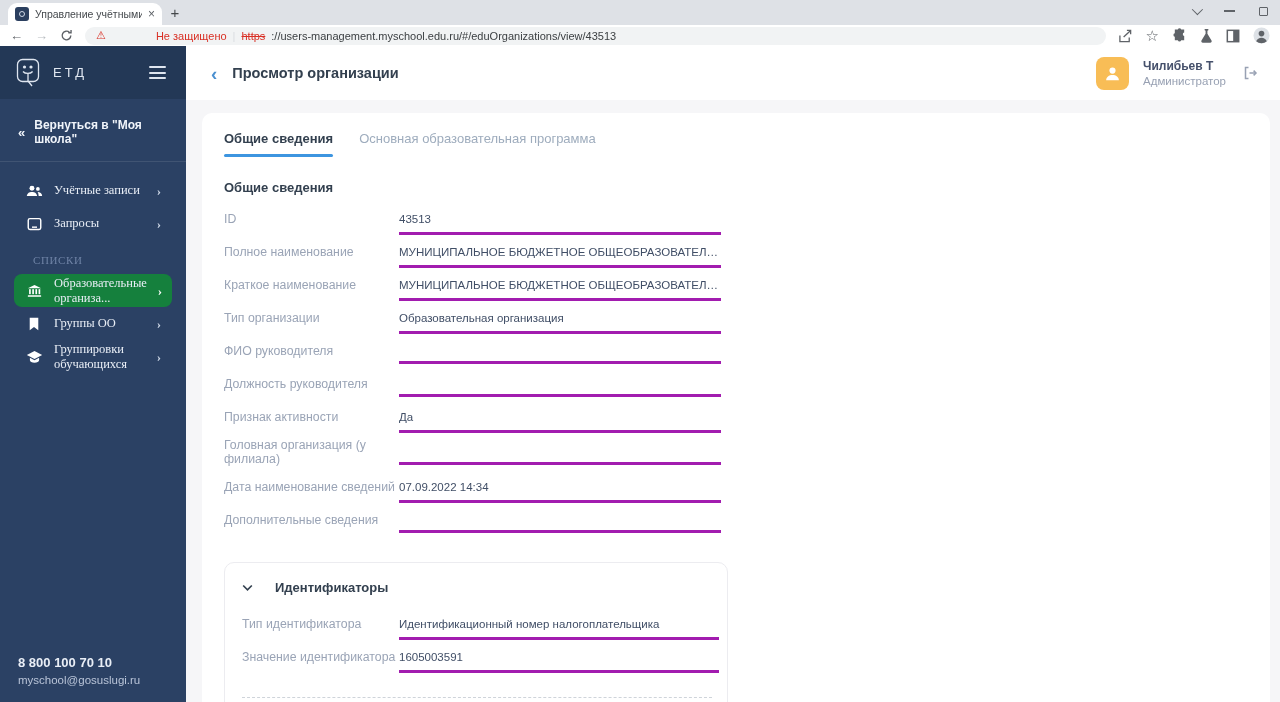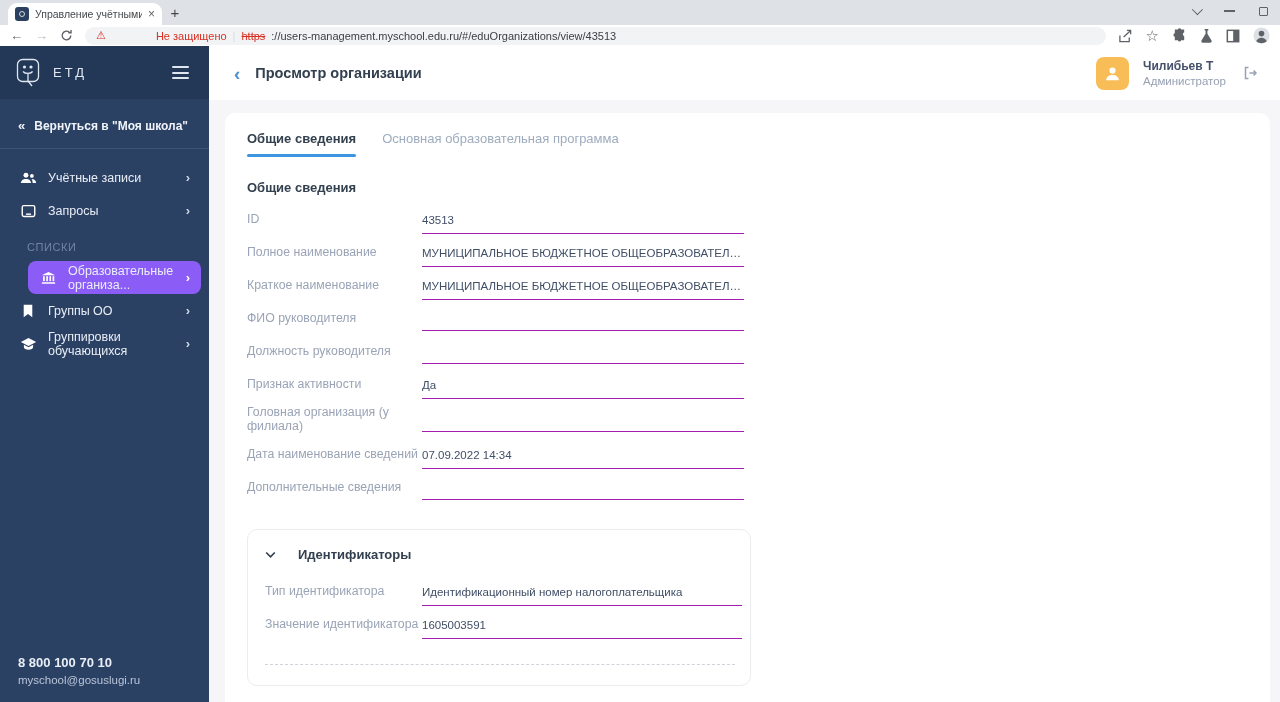--- a/index.html
+++ b/index.html
@@ -32,33 +32,33 @@
   .url-sep { color:#dadce0; font-size:11px; }
   .url-scheme { color:#d93025; font-size:11px; text-decoration:line-through; }
   .url-rest { color:#3c4043; font-size:11px; white-space:nowrap; overflow:hidden; }
   .bar-icons { display:flex; align-items:center; gap:13px; }
   .glyph-icon { font-size:13px; color:#5f6368; line-height:1; }
 
   
   .app { position:absolute; top:46px; left:0; right:0; bottom:0; display:flex; }
 
   
-  .sidebar { width:209px; flex-shrink:0; background:#2b4164; color:#e9eef6; position:relative; }
+  .sidebar { width:186px; flex-shrink:0; background:#2b4164; color:#e9eef6; position:relative; }
   .logo-row { height:53px; background:#233856; display:flex; align-items:center; padding:0 16px; }
   .logo-text { font-size:13px; letter-spacing:3px; color:#dfe6f0; margin-left:9px; }
   .burger { margin-left:auto; display:flex; flex-direction:column; gap:3.5px; padding:4px; }
   .burger i { width:17px; height:2px; background:#dfe6f0; border-radius:1px; display:block; }
   .back-row { margin:0 0 4px; padding:19px 18px 15px; display:flex; gap:9px; align-items:center;
     font-size:12px; font-weight:bold; color:#f0f4fa; border-bottom:1px solid rgba(255,255,255,.1); }
   .back-glyph { font-size:13px; }
-  .nav-list { padding:8px 8px 0; }
+  .nav-list { padding:8px 14px 0;font-family:Liberation Serif, serif; }
   .nav-item { height:33px; display:flex; align-items:center; gap:11px; padding:0 11px; border-radius:8px;
     font-size:12.5px; color:#e9eef6; }
   .nav-item .chev { margin-left:auto; font-size:13px; font-weight:bold; color:#cfd9e8; }
-  .nav-item.active { background:#8b5cf6;margin-left:20px; }
+  .nav-item.active { background:#15803d; }
   .nav-item.active .chev { color:#fff; }
   .section-label { padding:14px 19px 8px; color:#6f83a6; font-size:11px; letter-spacing:.6px; }
   .icon-cell { width:18px; display:flex; justify-content:center; flex-shrink:0; }
   .side-footer { position:absolute; left:18px; bottom:16px; }
   .side-phone { font-size:13px; font-weight:bold; color:#e9eef6; }
   .side-email { font-size:11.5px; color:#b9c4d8; margin-top:4px; }
 
   
   .main { flex:1; min-width:0; display:flex; flex-direction:column; background:#f6f6f8; }
   .page-header { height:54px; background:#fff; display:flex; align-items:center; padding:0 22px 0 25px; flex-shrink:0; }
@@ -77,21 +77,21 @@
   .tabs { display:flex; gap:26px; }
   .tab-item { font-size:13px; padding-bottom:11px; color:#9eacbd; position:relative; }
   .tab-item.active { color:#33404f; font-weight:bold; }
   .tab-item.active::after { content:''; position:absolute; left:0; right:0; bottom:0; height:3px;
     border-radius:2px; background:#3d95e0; }
 
   .section-title { margin:23px 0 12px; font-weight:bold; font-size:13px; color:#33404f; }
 
   .frow { display:flex; align-items:center; min-height:33px; }
   .flabel { width:175px; flex-shrink:0; color:#9aa4b6; font-size:12.3px; padding-bottom:9px; }
-  .fvalue { width:322px; border-bottom:1px solid #a21caf; color:#404e66; font-size:11.5px;
+  .fvalue { width:322px; border-bottom:3px solid #a21caf; color:#404e66; font-size:11.5px;
     padding-bottom:7px; min-height:17px; white-space:nowrap; overflow:hidden; text-overflow:ellipsis; }
 
   .id-card { margin-top:21px; width:504px; border:1px solid #ececf0; border-radius:10px;
     padding:17px 8px 20px 17px; }
   .id-head { display:flex; gap:22px; align-items:center; font-weight:bold; font-size:13px; color:#33404f; }
   .id-fields { margin-top:17px; }
   .id-card .flabel { width:157px; }
   .dashed { border-top:1.5px dashed #cfd4da; margin:19px 7px 0 0; }
 </style>
 </head>
@@ -299,20 +299,24 @@
           </div>
           <div class="frow">
             <span class="flabel">Полное наименование</span>
             <span class="fvalue">МУНИЦИПАЛЬНОЕ БЮДЖЕТНОЕ ОБЩЕОБРАЗОВАТЕЛЬНОЕ УЧРЕ...</span>
           </div>
           <div class="frow">
             <span class="flabel">Краткое наименование</span>
             <span class="fvalue">МУНИЦИПАЛЬНОЕ БЮДЖЕТНОЕ ОБЩЕОБРАЗОВАТЕЛЬНОЕ УЧРЕ...</span>
           </div>
           <div class="frow">
+            <span class="flabel">Тип организации</span>
+            <span class="fvalue">Образовательная организация</span>
+          </div>
+          <div class="frow">
             <span class="flabel">ФИО руководителя</span>
             <span class="fvalue"></span>
           </div>
           <div class="frow">
             <span class="flabel">Должность руководителя</span>
             <span class="fvalue"></span>
           </div>
           <div class="frow">
             <span class="flabel">Признак активности</span>
             <span class="fvalue">Да</span>

